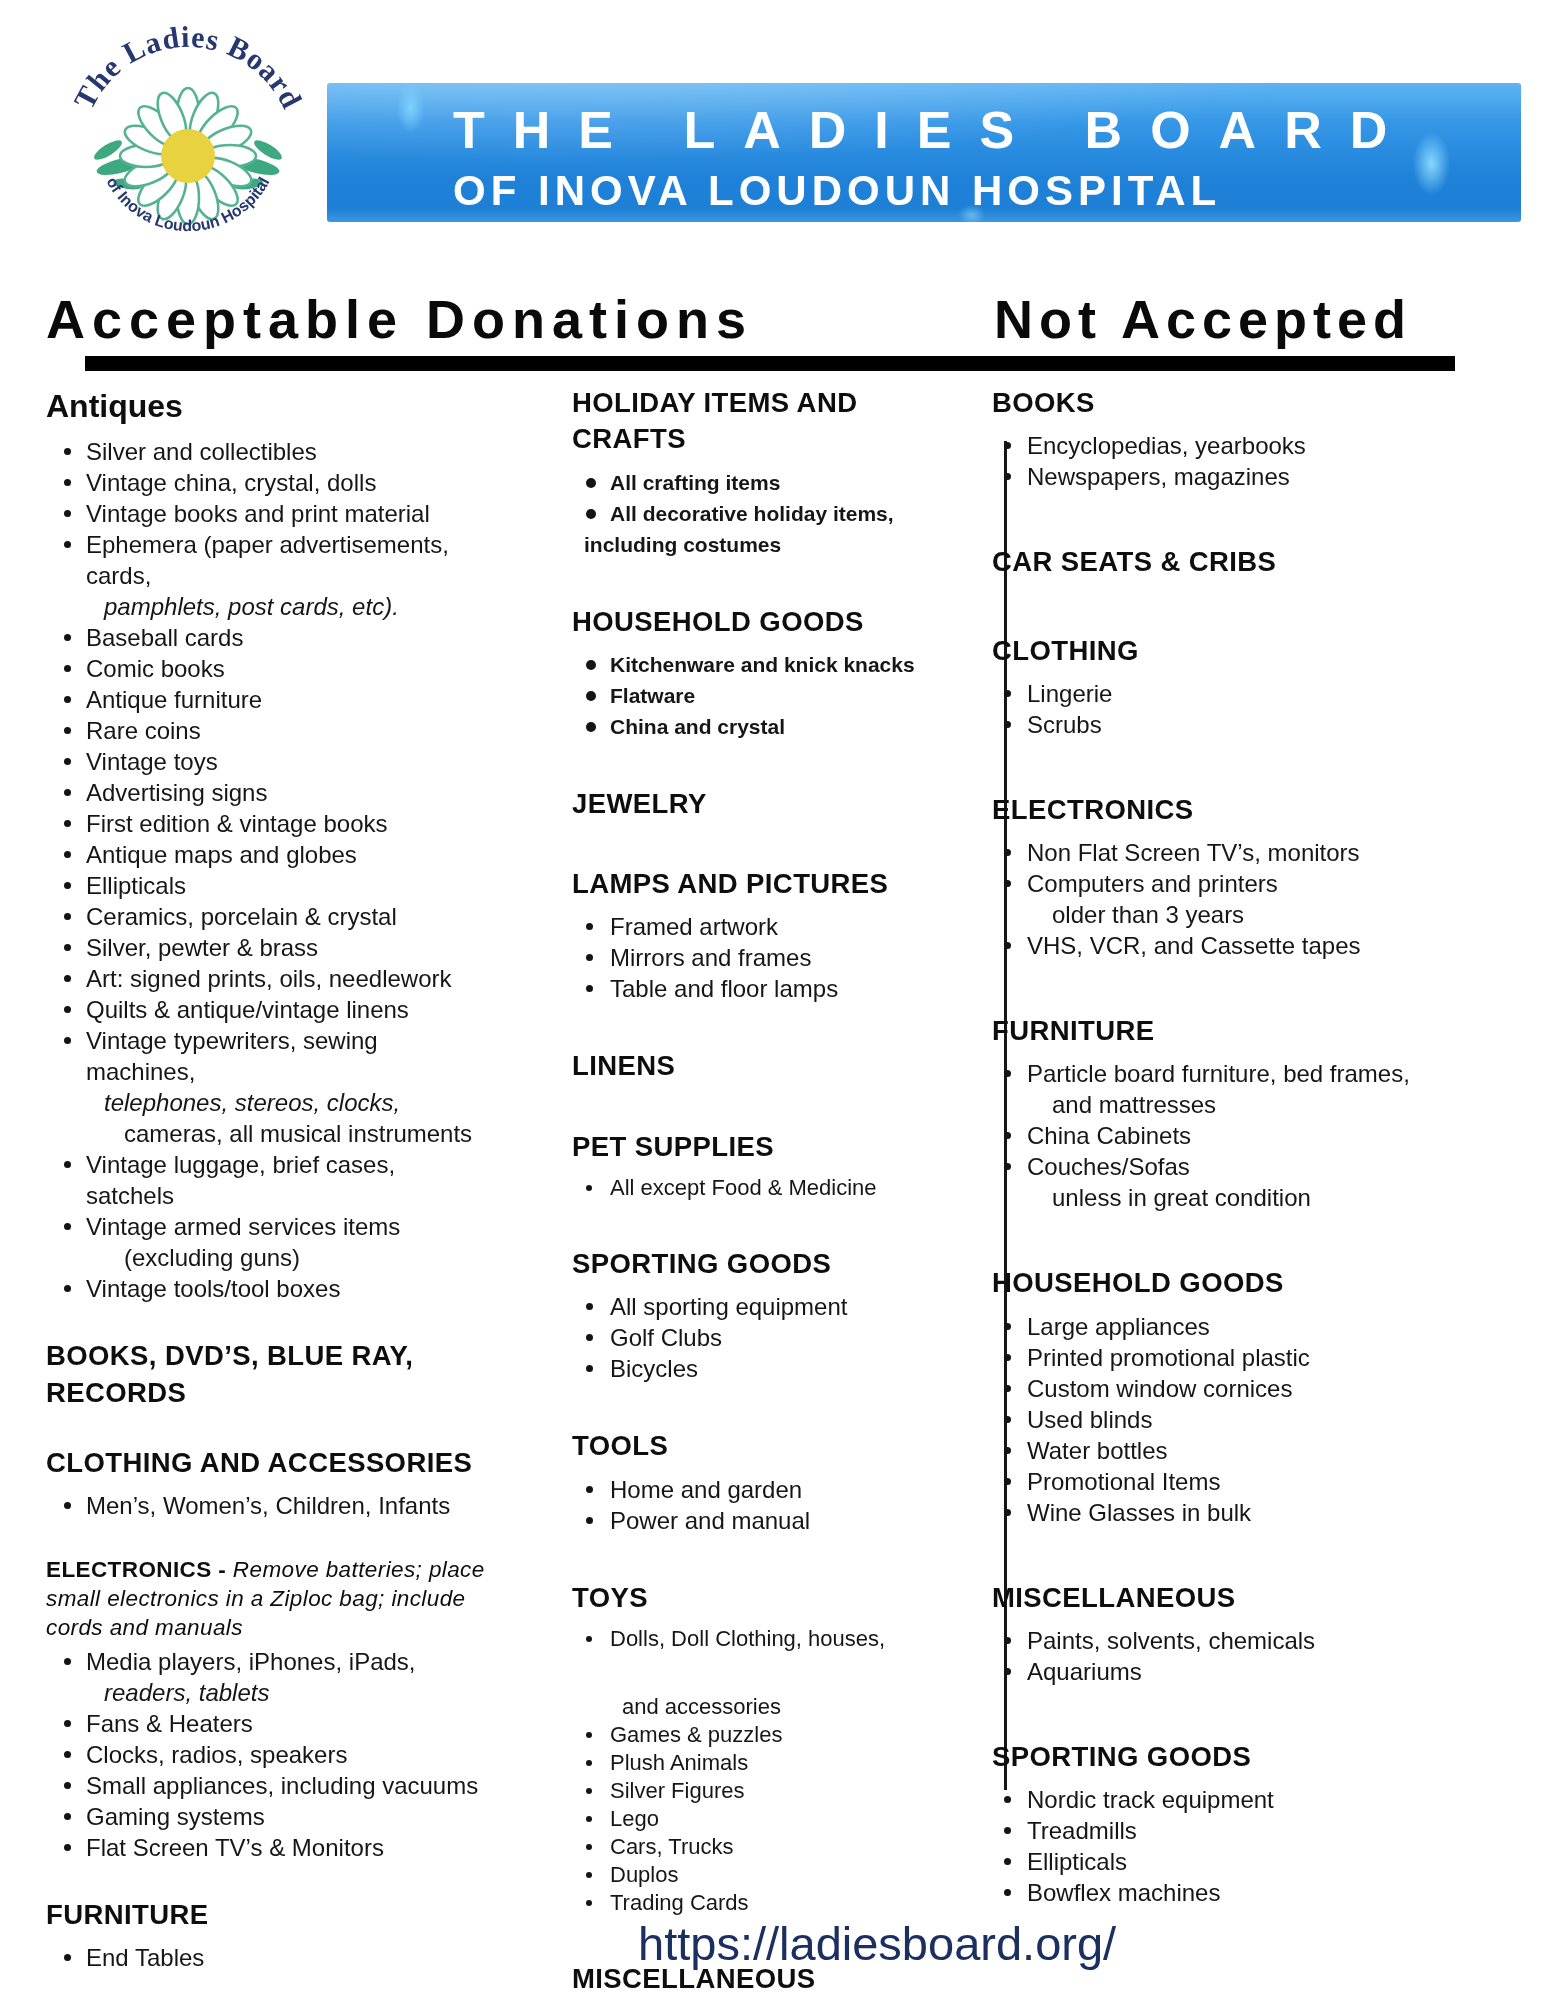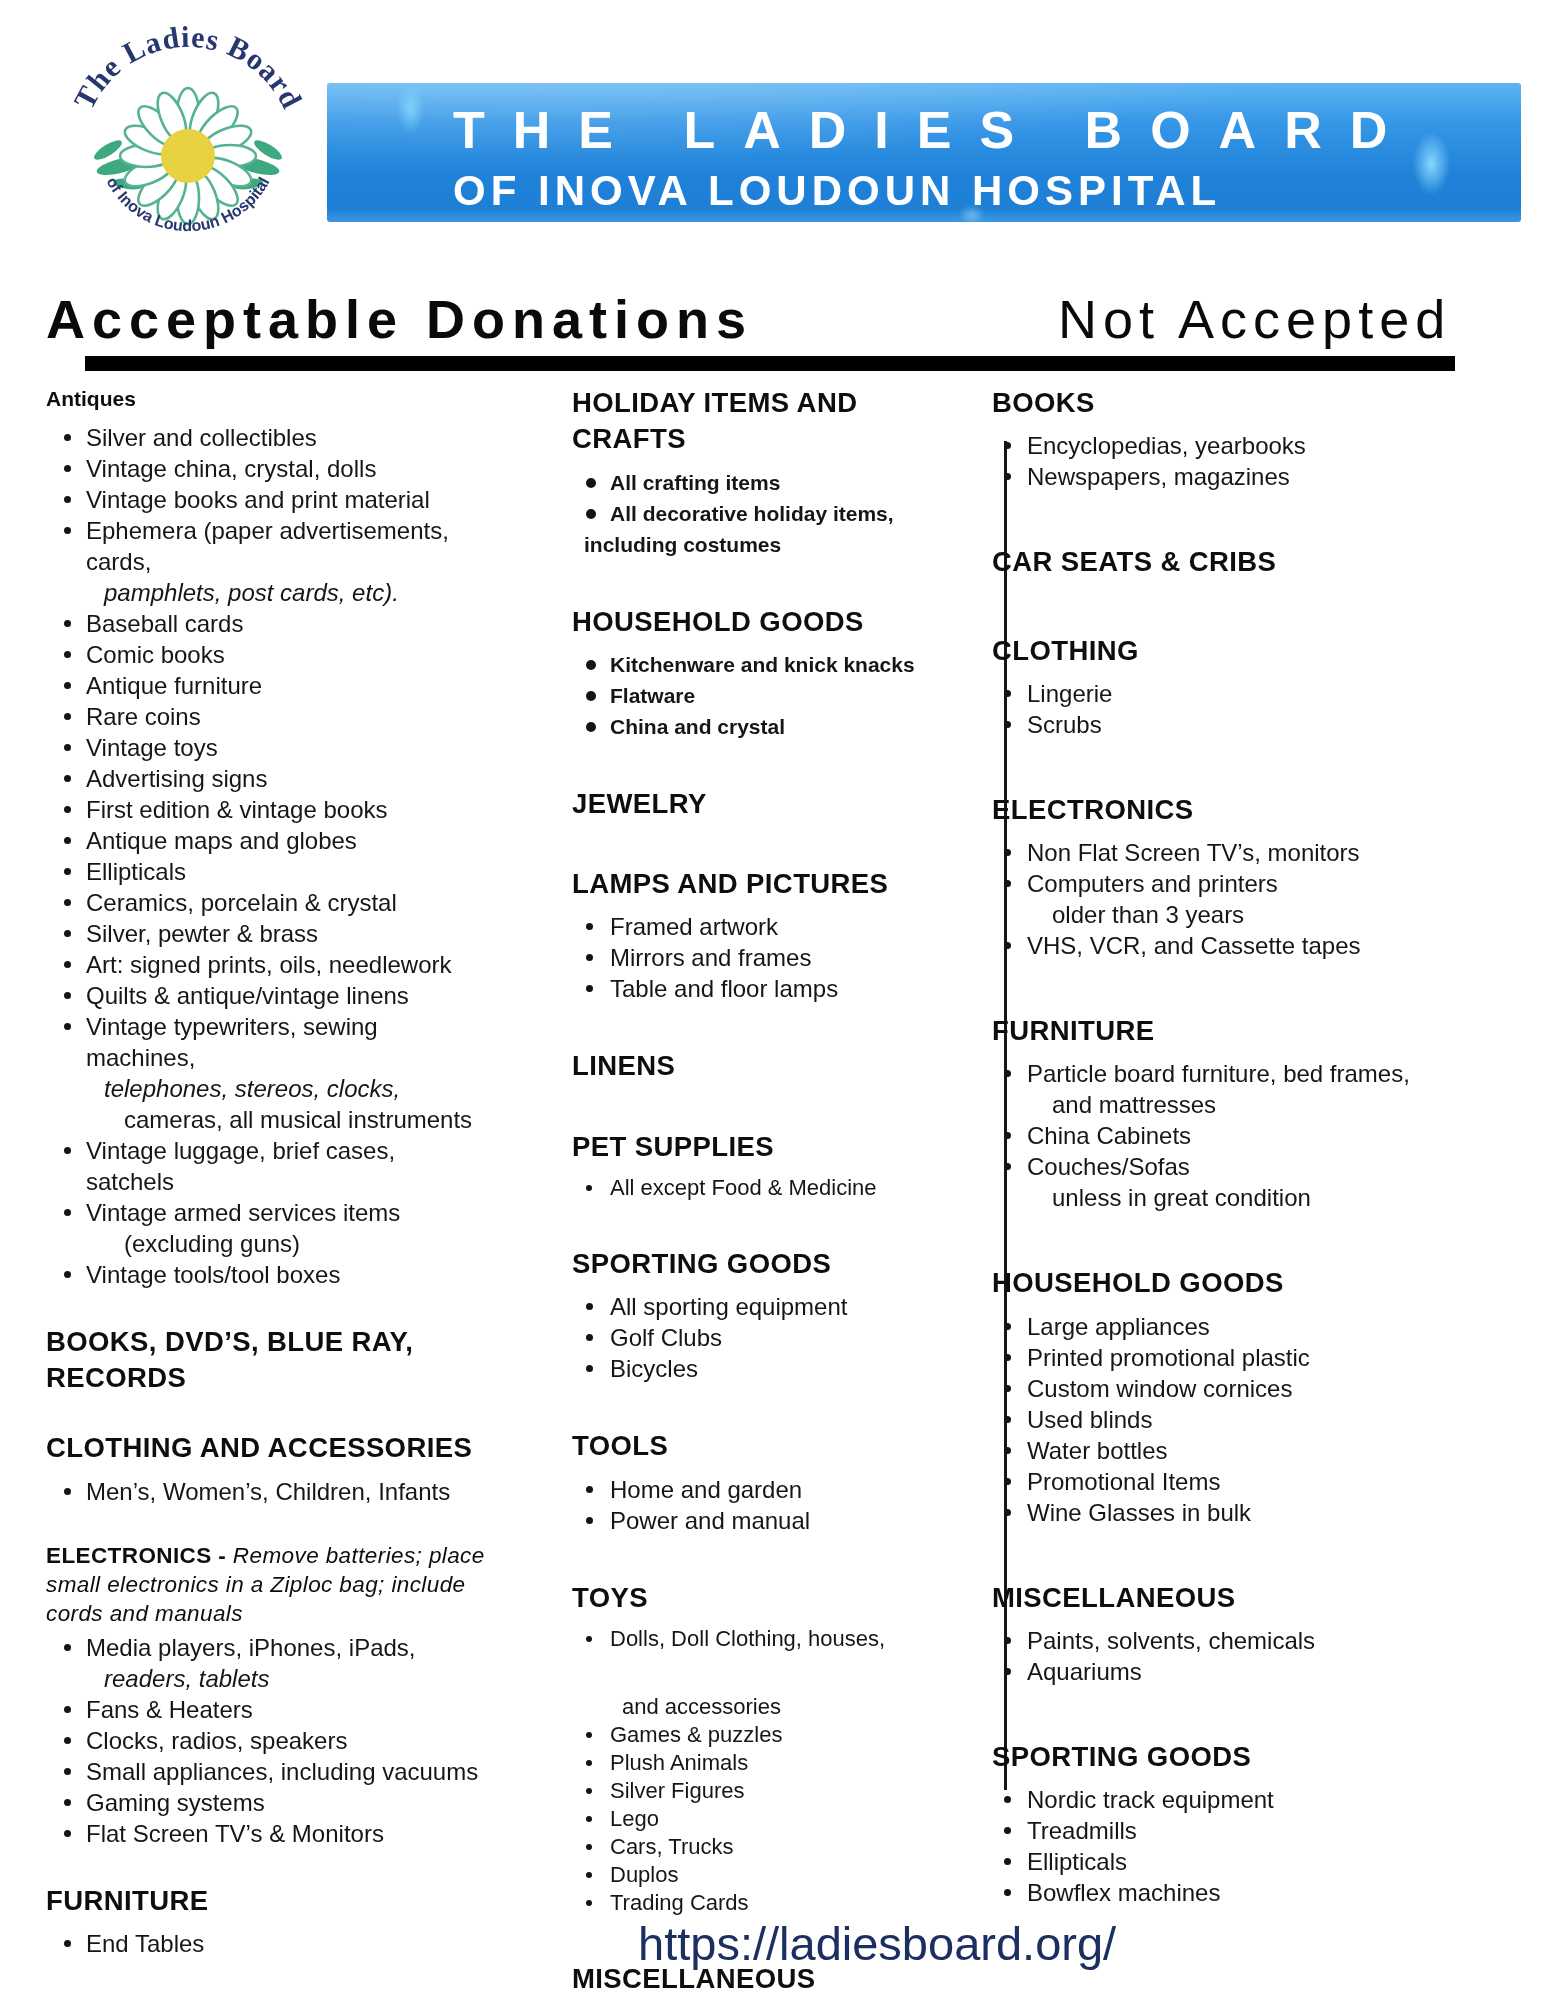--- a/index.html
+++ b/index.html
@@ -17,38 +17,38 @@
       linear-gradient(180deg,#5db4f3 0%,#3697e7 28%,#1f82d8 68%,#1d7fd5 90%,#3c97e2 100%);
   }
   .banner-l1{position:absolute;left:126px;top:17px;font-size:52px;font-weight:bold;color:#fff;
              letter-spacing:28px;white-space:nowrap;}
   .banner-l2{position:absolute;left:126px;top:84px;font-size:42px;font-weight:bold;color:#fff;
              letter-spacing:5px;white-space:nowrap;}
 
   
   .title-left{position:absolute;left:46px;top:288px;font-size:54px;font-weight:bold;
               letter-spacing:7px;color:#0a0a0a;white-space:nowrap;}
-  .title-right{position:absolute;left:1058px;top:288px;font-size:54px;font-weight:normal;
+  .title-right{position:absolute;left:994px;top:288px;font-size:54px;font-weight:bold;
               letter-spacing:6px;color:#0a0a0a;white-space:nowrap;}
   .title-bar{position:absolute;left:85px;top:356px;width:1370px;height:15px;background:#000;}
   .v-divider{position:absolute;left:1004px;top:441px;width:3px;height:1349px;background:#161616;}
 
   
   .col{position:absolute;top:385px;}
   .col-left{left:46px;width:440px;}
   .col-mid{left:572px;width:400px;}
   .col-right{left:992px;width:460px;}
 
   .section{margin-top:34px;}
   .col-left .section{margin-top:34px;}
   .col-mid .section{margin-top:44px;}
   .col-right .section{margin-top:52px;}
   .col .section:first-child{margin-top:0;}
 
-  .sec-title{font-size:21px;font-weight:bold;line-height:1.32;margin:0 0 9px 0;color:#0e0e0e;}
+  .sec-title{font-size:32px;font-weight:bold;line-height:1.32;margin:0 0 9px 0;color:#0e0e0e;}
   .sec-title.caps{font-size:27.5px;letter-spacing:0.4px;}
   .sec-title.small{font-size:22.5px;line-height:29px;margin-bottom:4px;font-weight:bold;}
   .t-bold{font-weight:bold;}
   .t-note{font-weight:normal;font-style:italic;font-size:22.5px;}
 
   ul.items{list-style:none;margin:0;padding:0;}
   .items li{position:relative;font-size:24px;line-height:31px;margin:0;color:#161616;}
   .items.sm li{font-size:22px;line-height:28px;}
   .items li.bold{font-weight:bold;font-size:21px;}
 

